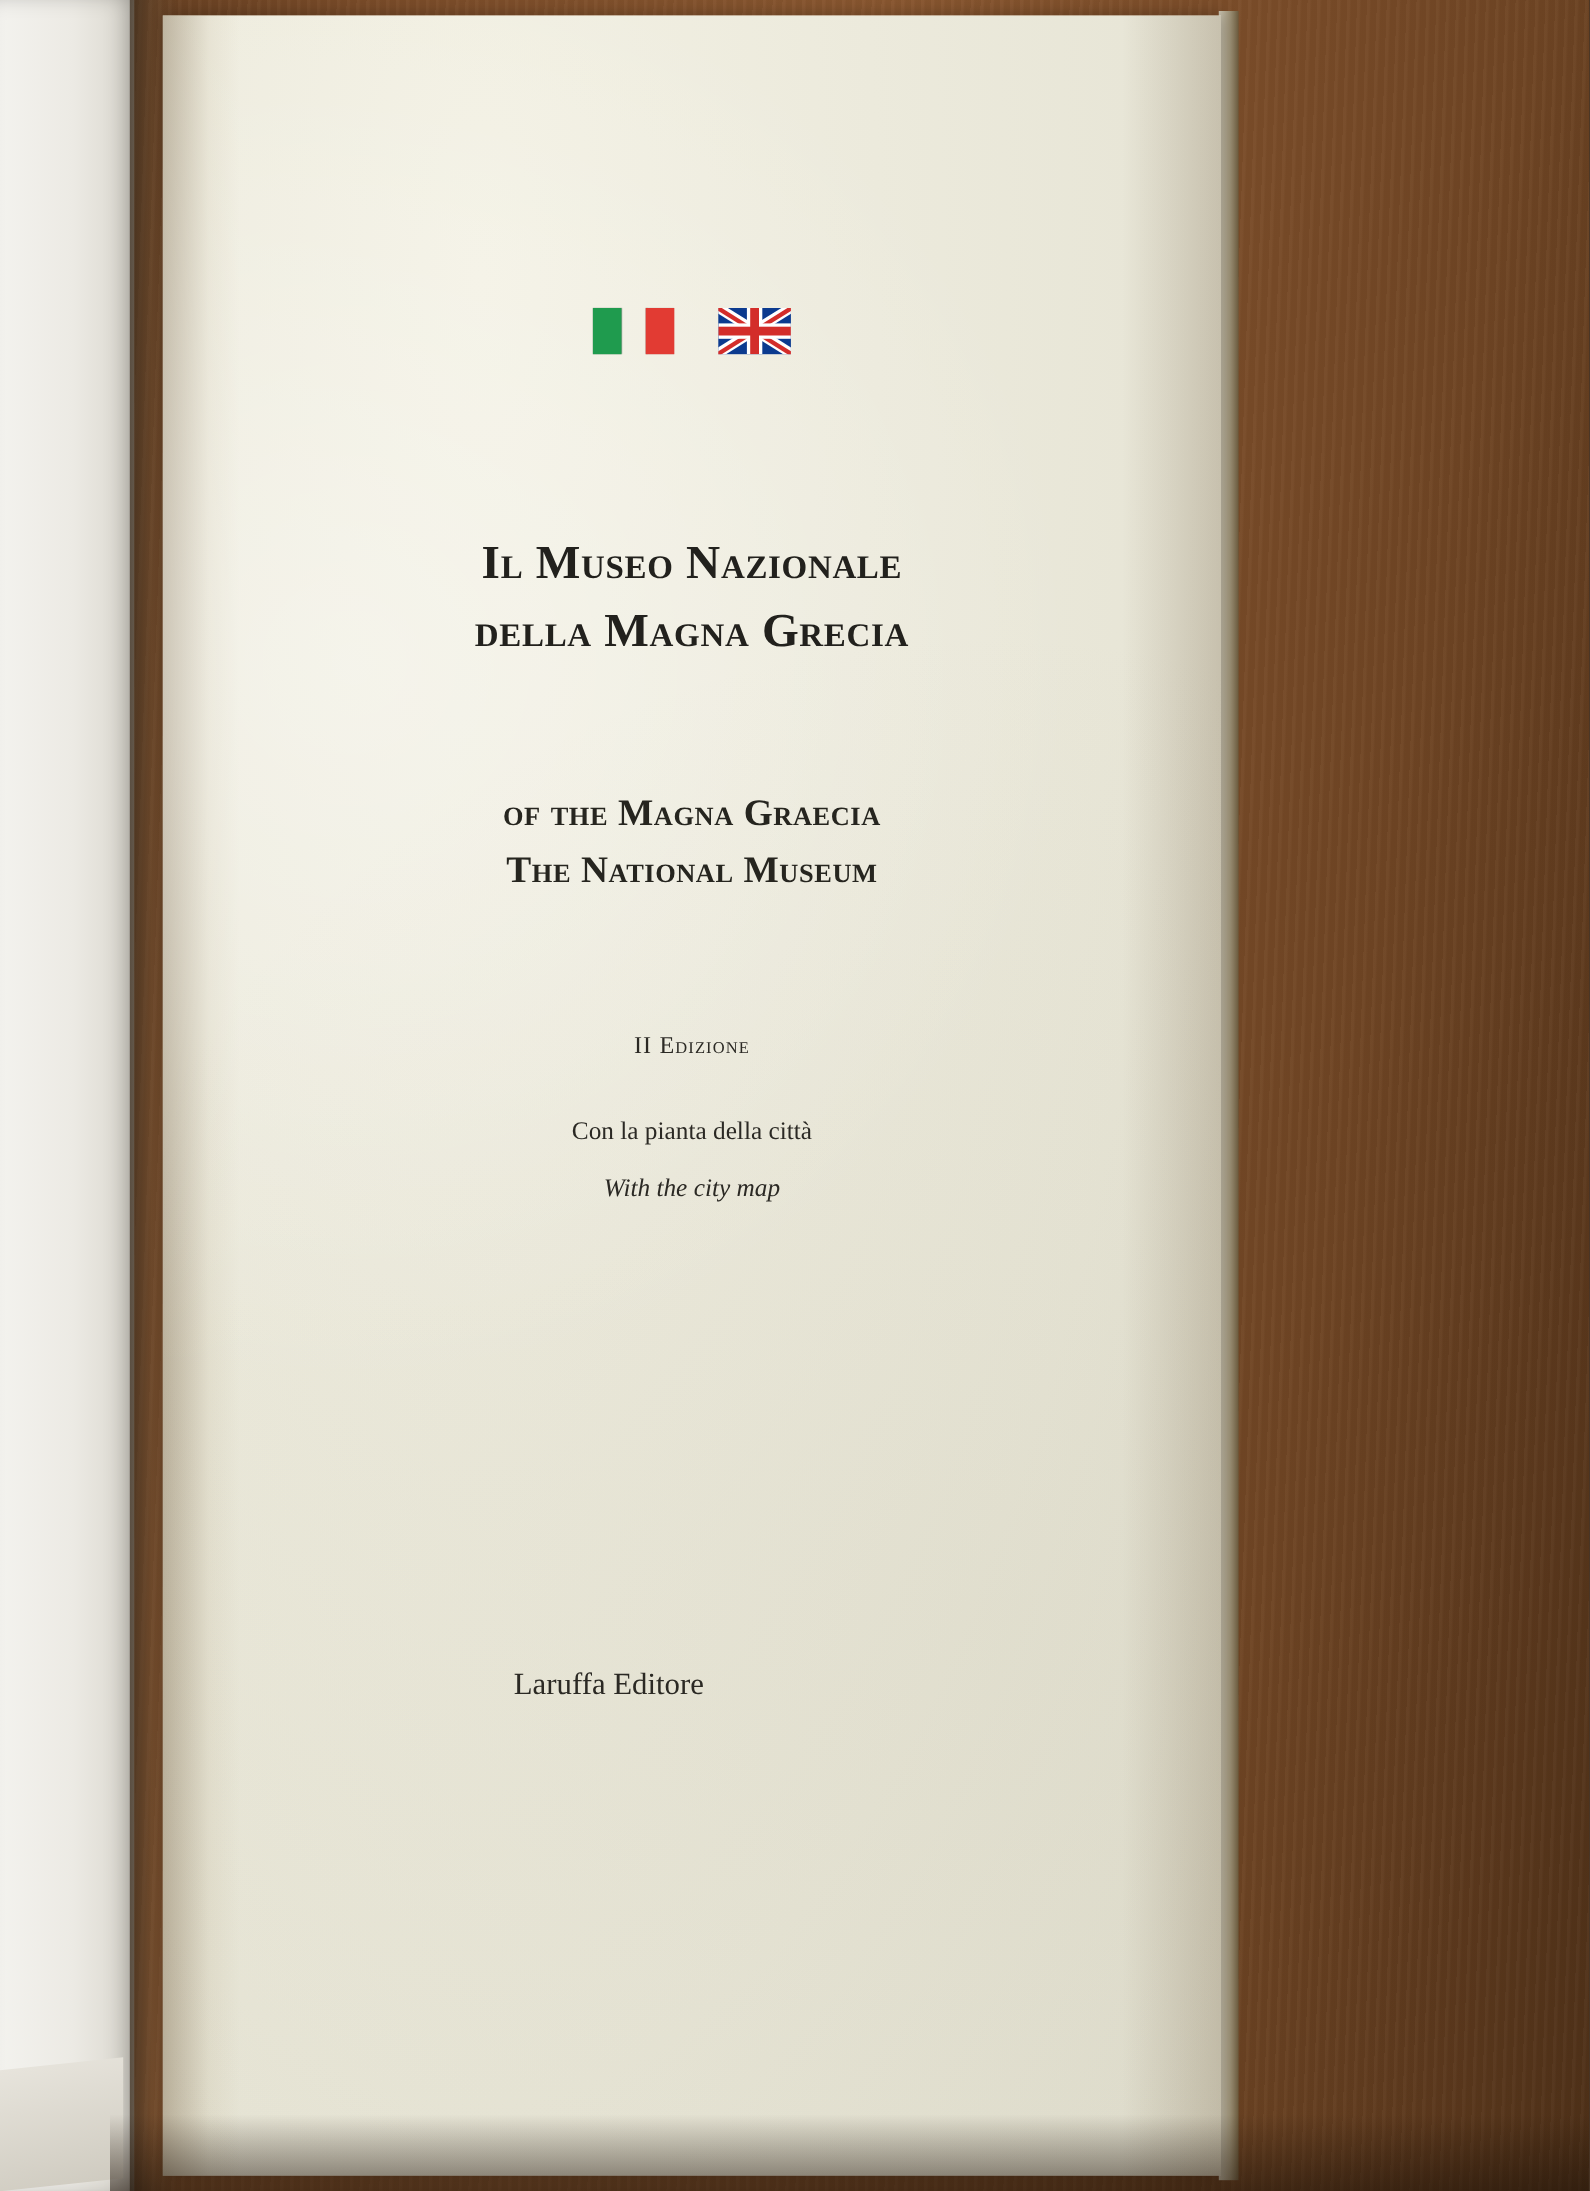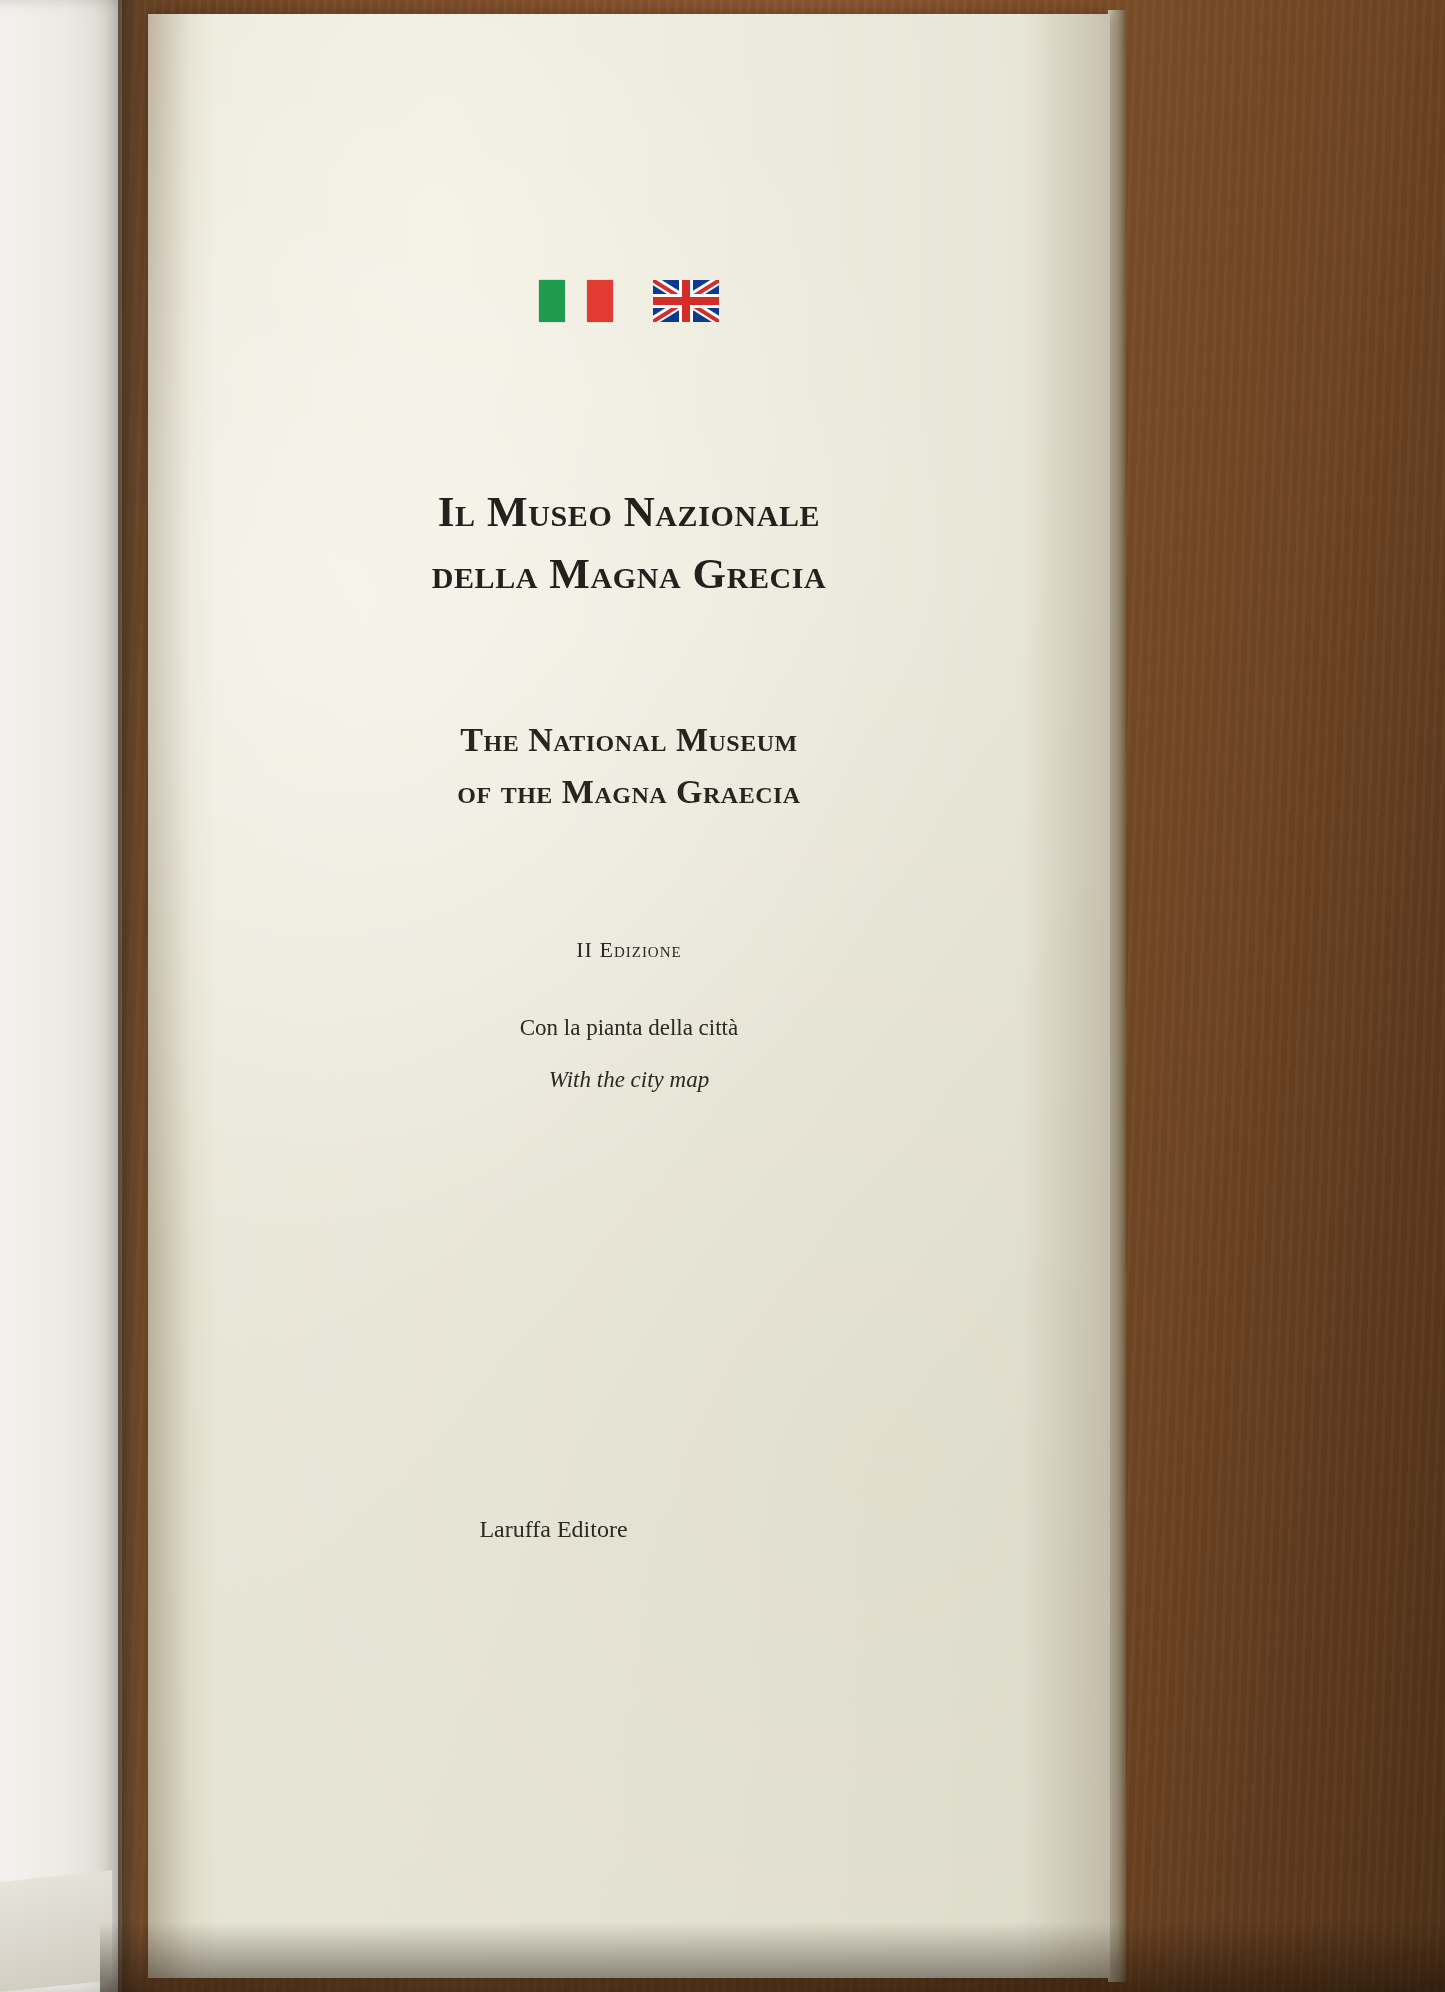--- a/index.html
+++ b/index.html
@@ -209,21 +209,21 @@
     width: 962px;
     font-size: 23px;
     font-style: italic;
     color: #2b2924;
   }
   .publisher {
     position: absolute;
     top: 1502px;
     left: 0;
     width: 811px;
-    font-size: 24px;
+    font-size: 28px;
     color: #2b2924;
   }
   
   .paper-noise {
     position: absolute;
     inset: 0;
     background-image:
       radial-gradient(circle at 18% 30%, rgba(255,255,255,0.35) 0%, rgba(255,255,255,0) 42%),
       radial-gradient(circle at 78% 74%, rgba(180,175,150,0.12) 0%, rgba(255,255,255,0) 55%);
     pointer-events: none;
@@ -272,22 +272,22 @@
           <i class="uk-vr"></i>
         </span>
       </div>
 
       <h1 class="title-it">
         <span class="ln">Il Museo Nazionale</span>
         <span class="ln">della Magna Grecia</span>
       </h1>
 
       <h2 class="title-en">
+        <span class="ln">of the Magna Graecia</span>
         <span class="ln">The National Museum</span>
-        <span class="ln">of the Magna Graecia</span>
       </h2>
 
       <div class="edition">II Edizione</div>
 
       <div class="sub-it">Con la pianta della città</div>
       <div class="sub-en">With the city map</div>
 
       <div class="publisher">Laruffa Editore</div>
     </div>
   </div>

